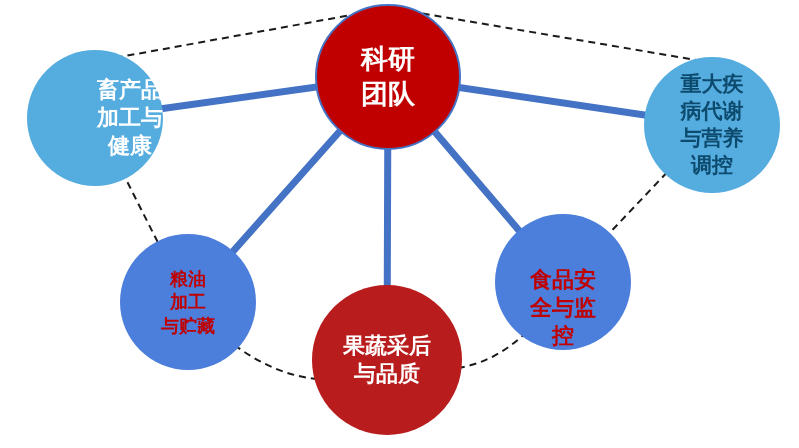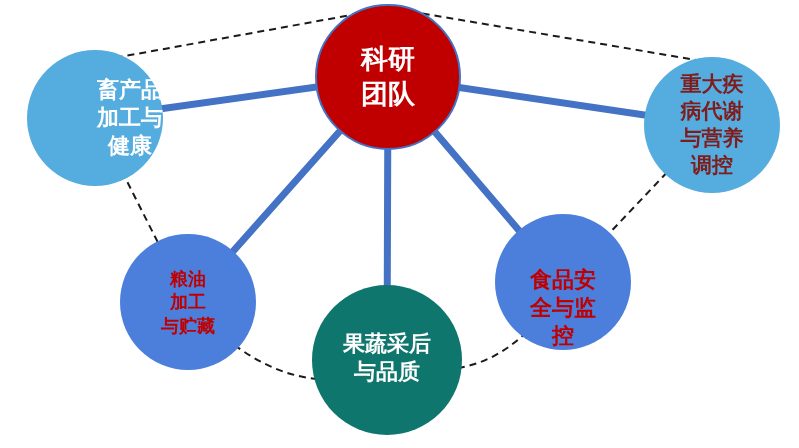--- a/index.html
+++ b/index.html
@@ -114,34 +114,34 @@
     <span class="node-label">科研
 团队</span>
   </div>
 
   <div class="node node-tl" style="background: rgb(85, 172, 223); color: rgb(255, 255, 255); justify-content: flex-end;">
     <span class="node-label">畜产品
 加工与
 健康</span>
   </div>
 
-  <div class="node node-tr" style="background: rgb(85, 172, 223); color: #7f1d1d;">
+  <div class="node node-tr" style="background: rgb(85, 172, 223); color: #0c4a6e;">
     <span class="node-label">重大疾
 病代谢
 与营养
 调控</span>
   </div>
 
   <div class="node node-grain" style="background: rgb(76, 126, 219); color: rgb(192, 0, 0);">
     <span class="node-label">粮油
 加工
 与贮藏</span>
   </div>
 
-  <div class="node node-fruit" style="background: #0f766e; color: rgb(255, 255, 255); font-family: Liberation Mono, monospace;">
+  <div class="node node-fruit" style="background: #b91c1c; color: rgb(255, 255, 255);">
     <span class="node-label">果蔬采后
 与品质</span>
   </div>
 
   <div class="node node-safety" style="background: rgb(76, 126, 219); color: rgb(192, 0, 0); align-items: flex-end;">
     <span class="node-label">食品安
 全与监
 控</span>
   </div>
 

